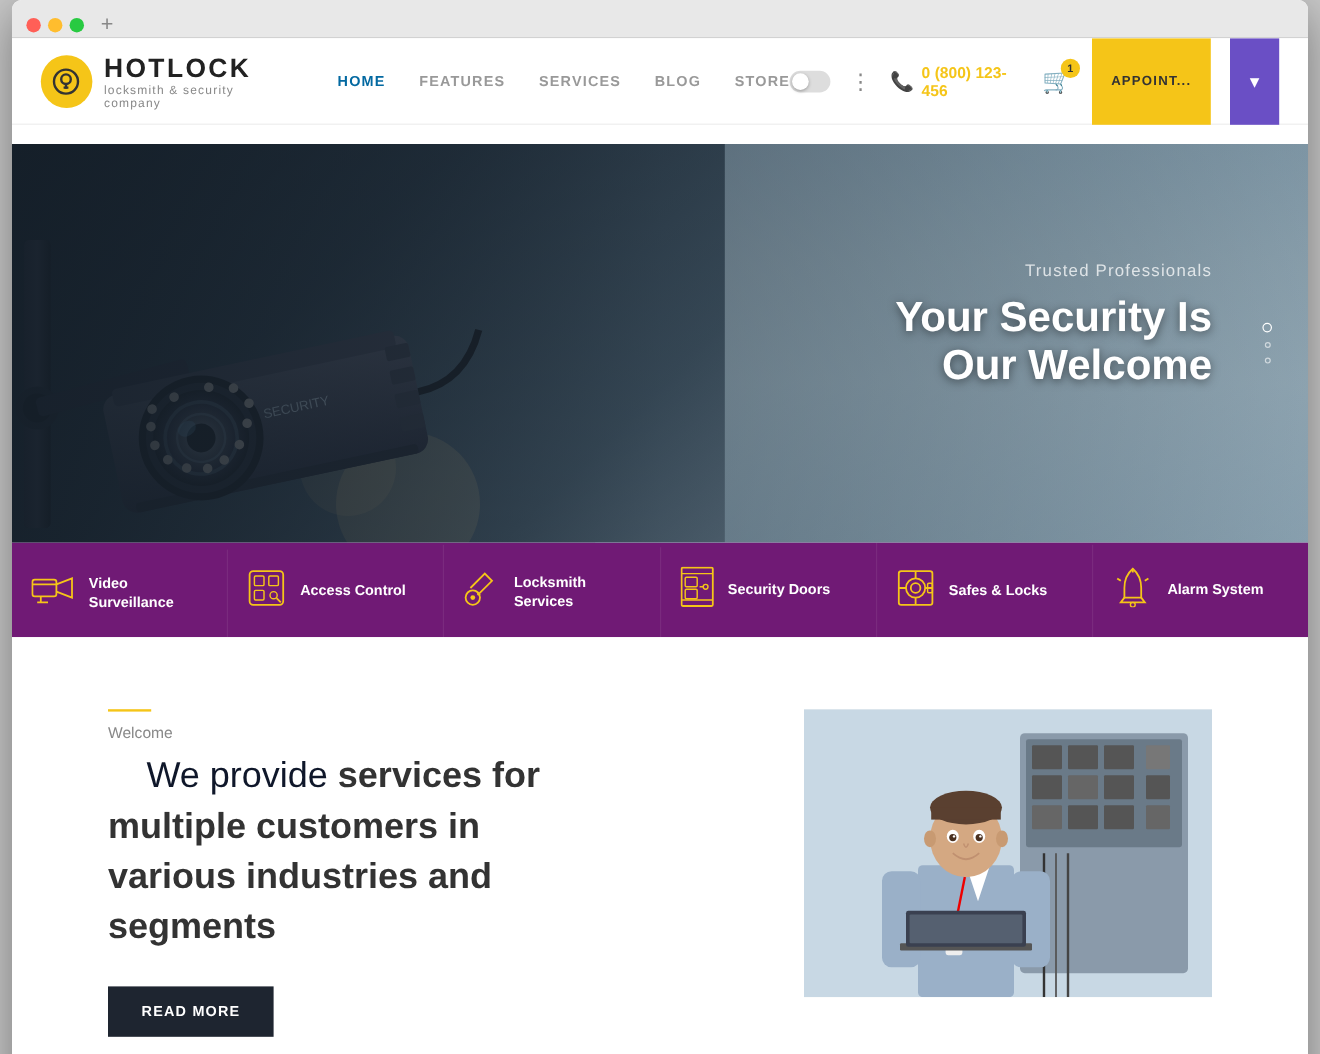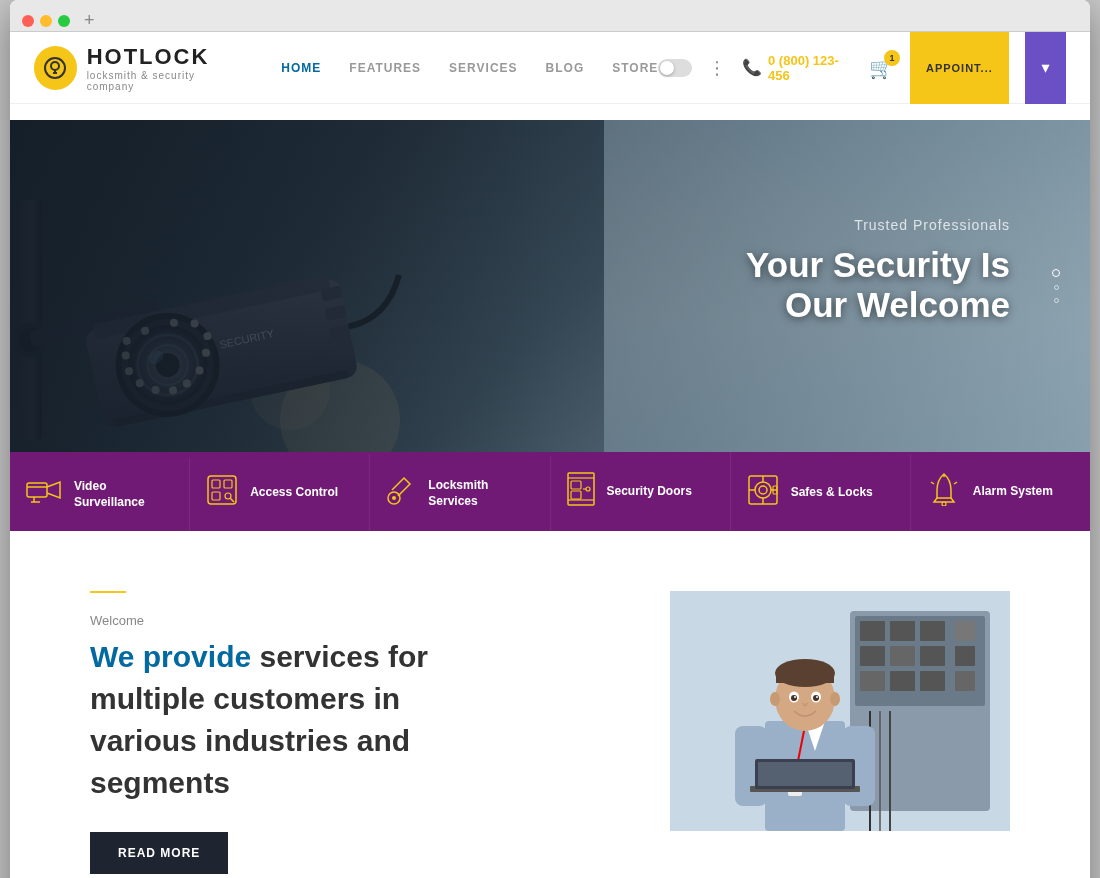--- a/index.html
+++ b/index.html
@@ -174,27 +174,27 @@
     .welcome-section {
       padding: 60px 80px;
       display: flex;
       gap: 60px;
       align-items: flex-start;
       background: white;
     }
     .welcome-left { flex: 1; }
     .welcome-tag {
       font-size: 13px; color: #888; margin-bottom: 8px;
-      display: flex; flex-direction: column; gap: 20px;
+      display: flex; flex-direction: column; gap: 10px;
     }
     .welcome-tag-line { width: 36px; height: 2px; background: #f5c518; }
     .welcome-heading {
       font-size: 30px; line-height: 1.4; color: #333; margin-bottom: 28px; max-width: 420px;
     }
-    .welcome-heading strong { font-weight: 700; color: #0369a1; }
+    .welcome-heading strong { font-weight: 400; color: #0f172a; margin-left: 32px; }
     .read-more-btn {
       background: #1e2530; color: white; border: none;
       padding: 14px 28px; font-size: 12px; letter-spacing: 1px;
       text-transform: uppercase; cursor: pointer; font-weight: 600;
     }
     .welcome-right {
       width: 340px; flex-shrink: 0;
       background: #e8edf0; height: 240px; position: relative; overflow: hidden;
     }
   </style>

